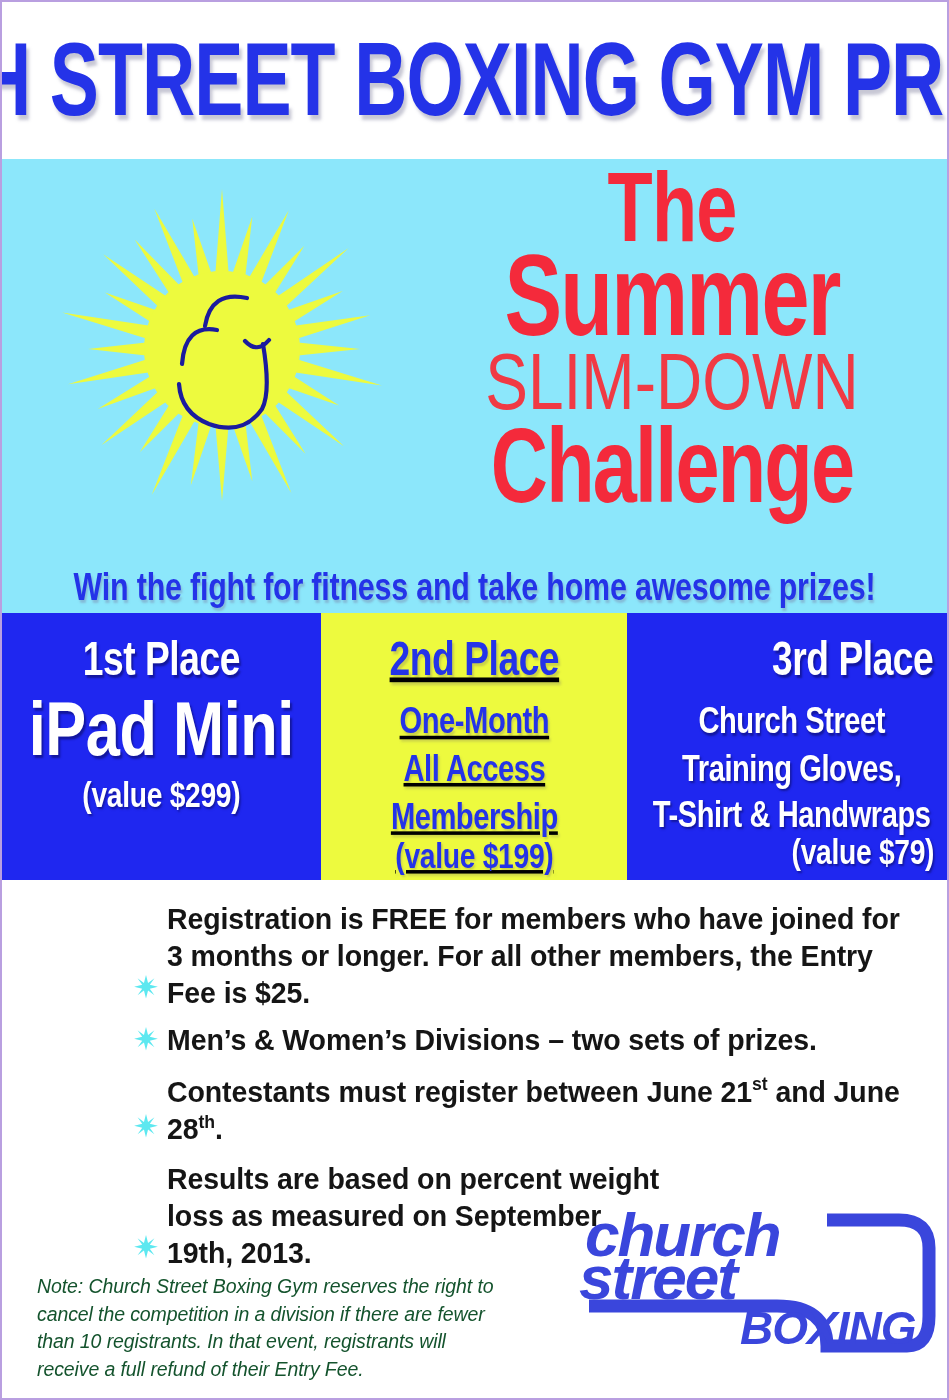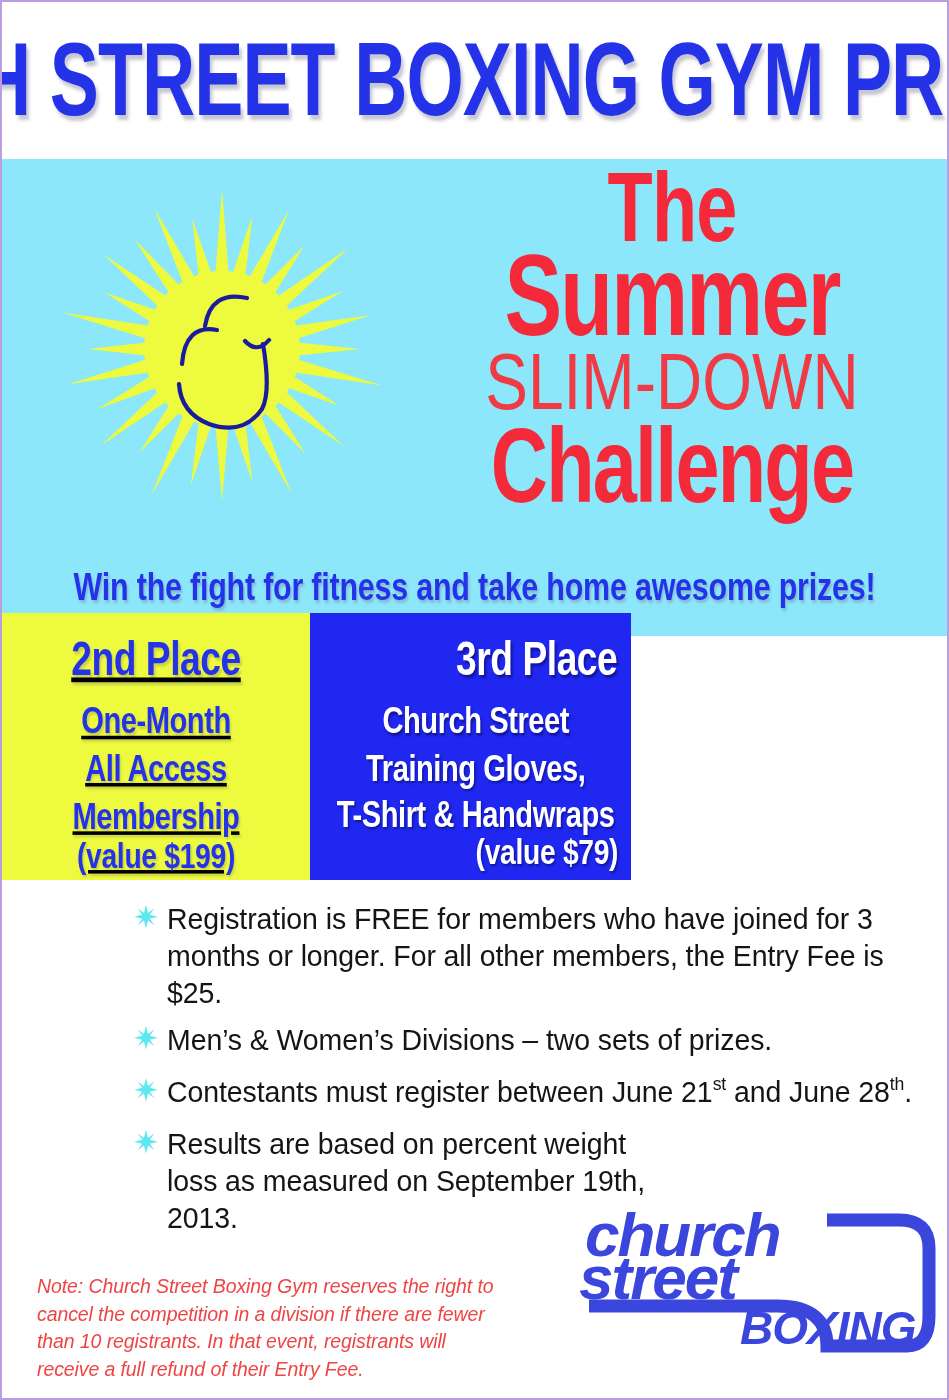--- a/index.html
+++ b/index.html
@@ -169,22 +169,23 @@
 
   
   .details{
     position:absolute;left:0;top:878px;width:100%;height:522px;
     background:#ffffff;
   }
   .bullets{
     position:absolute;left:131px;top:20px;width:790px;
   }
   .bullet{
-    display:flex;align-items:flex-start;
+    display:flex;align-items:flex-end;
     margin-bottom:17px;
+    font-weight:bold;
   }
   .bullet-icon{
     flex:0 0 auto;
     width:30px;
     margin-right:4px;
     padding-top:5px;
     line-height:1;
   }
   .bullet-text{
     font-family:"Liberation Sans Narrow","Liberation Sans",sans-serif;
@@ -196,21 +197,21 @@
     transform-origin:left top;
   }
   .bullet-text sup{font-size:0.62em;vertical-align:super;}
 
   .note{
     position:absolute;left:35px;top:393px;width:470px;
     font-family:"Liberation Sans Narrow","Liberation Sans",sans-serif;
     font-style:italic;
     font-size:19.5px;
     line-height:1.42;
-    color:#ef4444;
+    color:#14532d;
     letter-spacing:-0.1px;
   }
 
   .logo-wrap{
     position:absolute;left:575px;top:318px;width:360px;height:165px;
   }
 </style>
 </head>
 <body>
 
@@ -241,20 +242,25 @@
       <div class="t-the">The</div>
       <div class="t-summer">Summer</div>
       <div class="t-slimdown">SLIM-DOWN</div>
       <div class="t-challenge">Challenge</div>
     </div>
 
     <div class="tagline">Win the fight for fitness and take home awesome prizes!</div>
   </div>
 
   <div class="prize-band">
+    <div class="prize-col c1">
+      <div class="prize-rank">1st Place</div>
+      <div class="prize-item">iPad Mini</div>
+      <div class="prize-value">(value $299)</div>
+    </div>
     <div class="prize-col c2">
       <div class="prize-rank">2nd Place</div>
       <div class="prize-item" style="white-space:pre-line">One-Month
 All Access
 Membership</div>
       <div class="prize-value">(value $199)</div>
     </div>
     <div class="prize-col c3">
       <div class="prize-rank">3rd Place</div>
       <div class="prize-item" style="white-space:pre-line">Church Street

